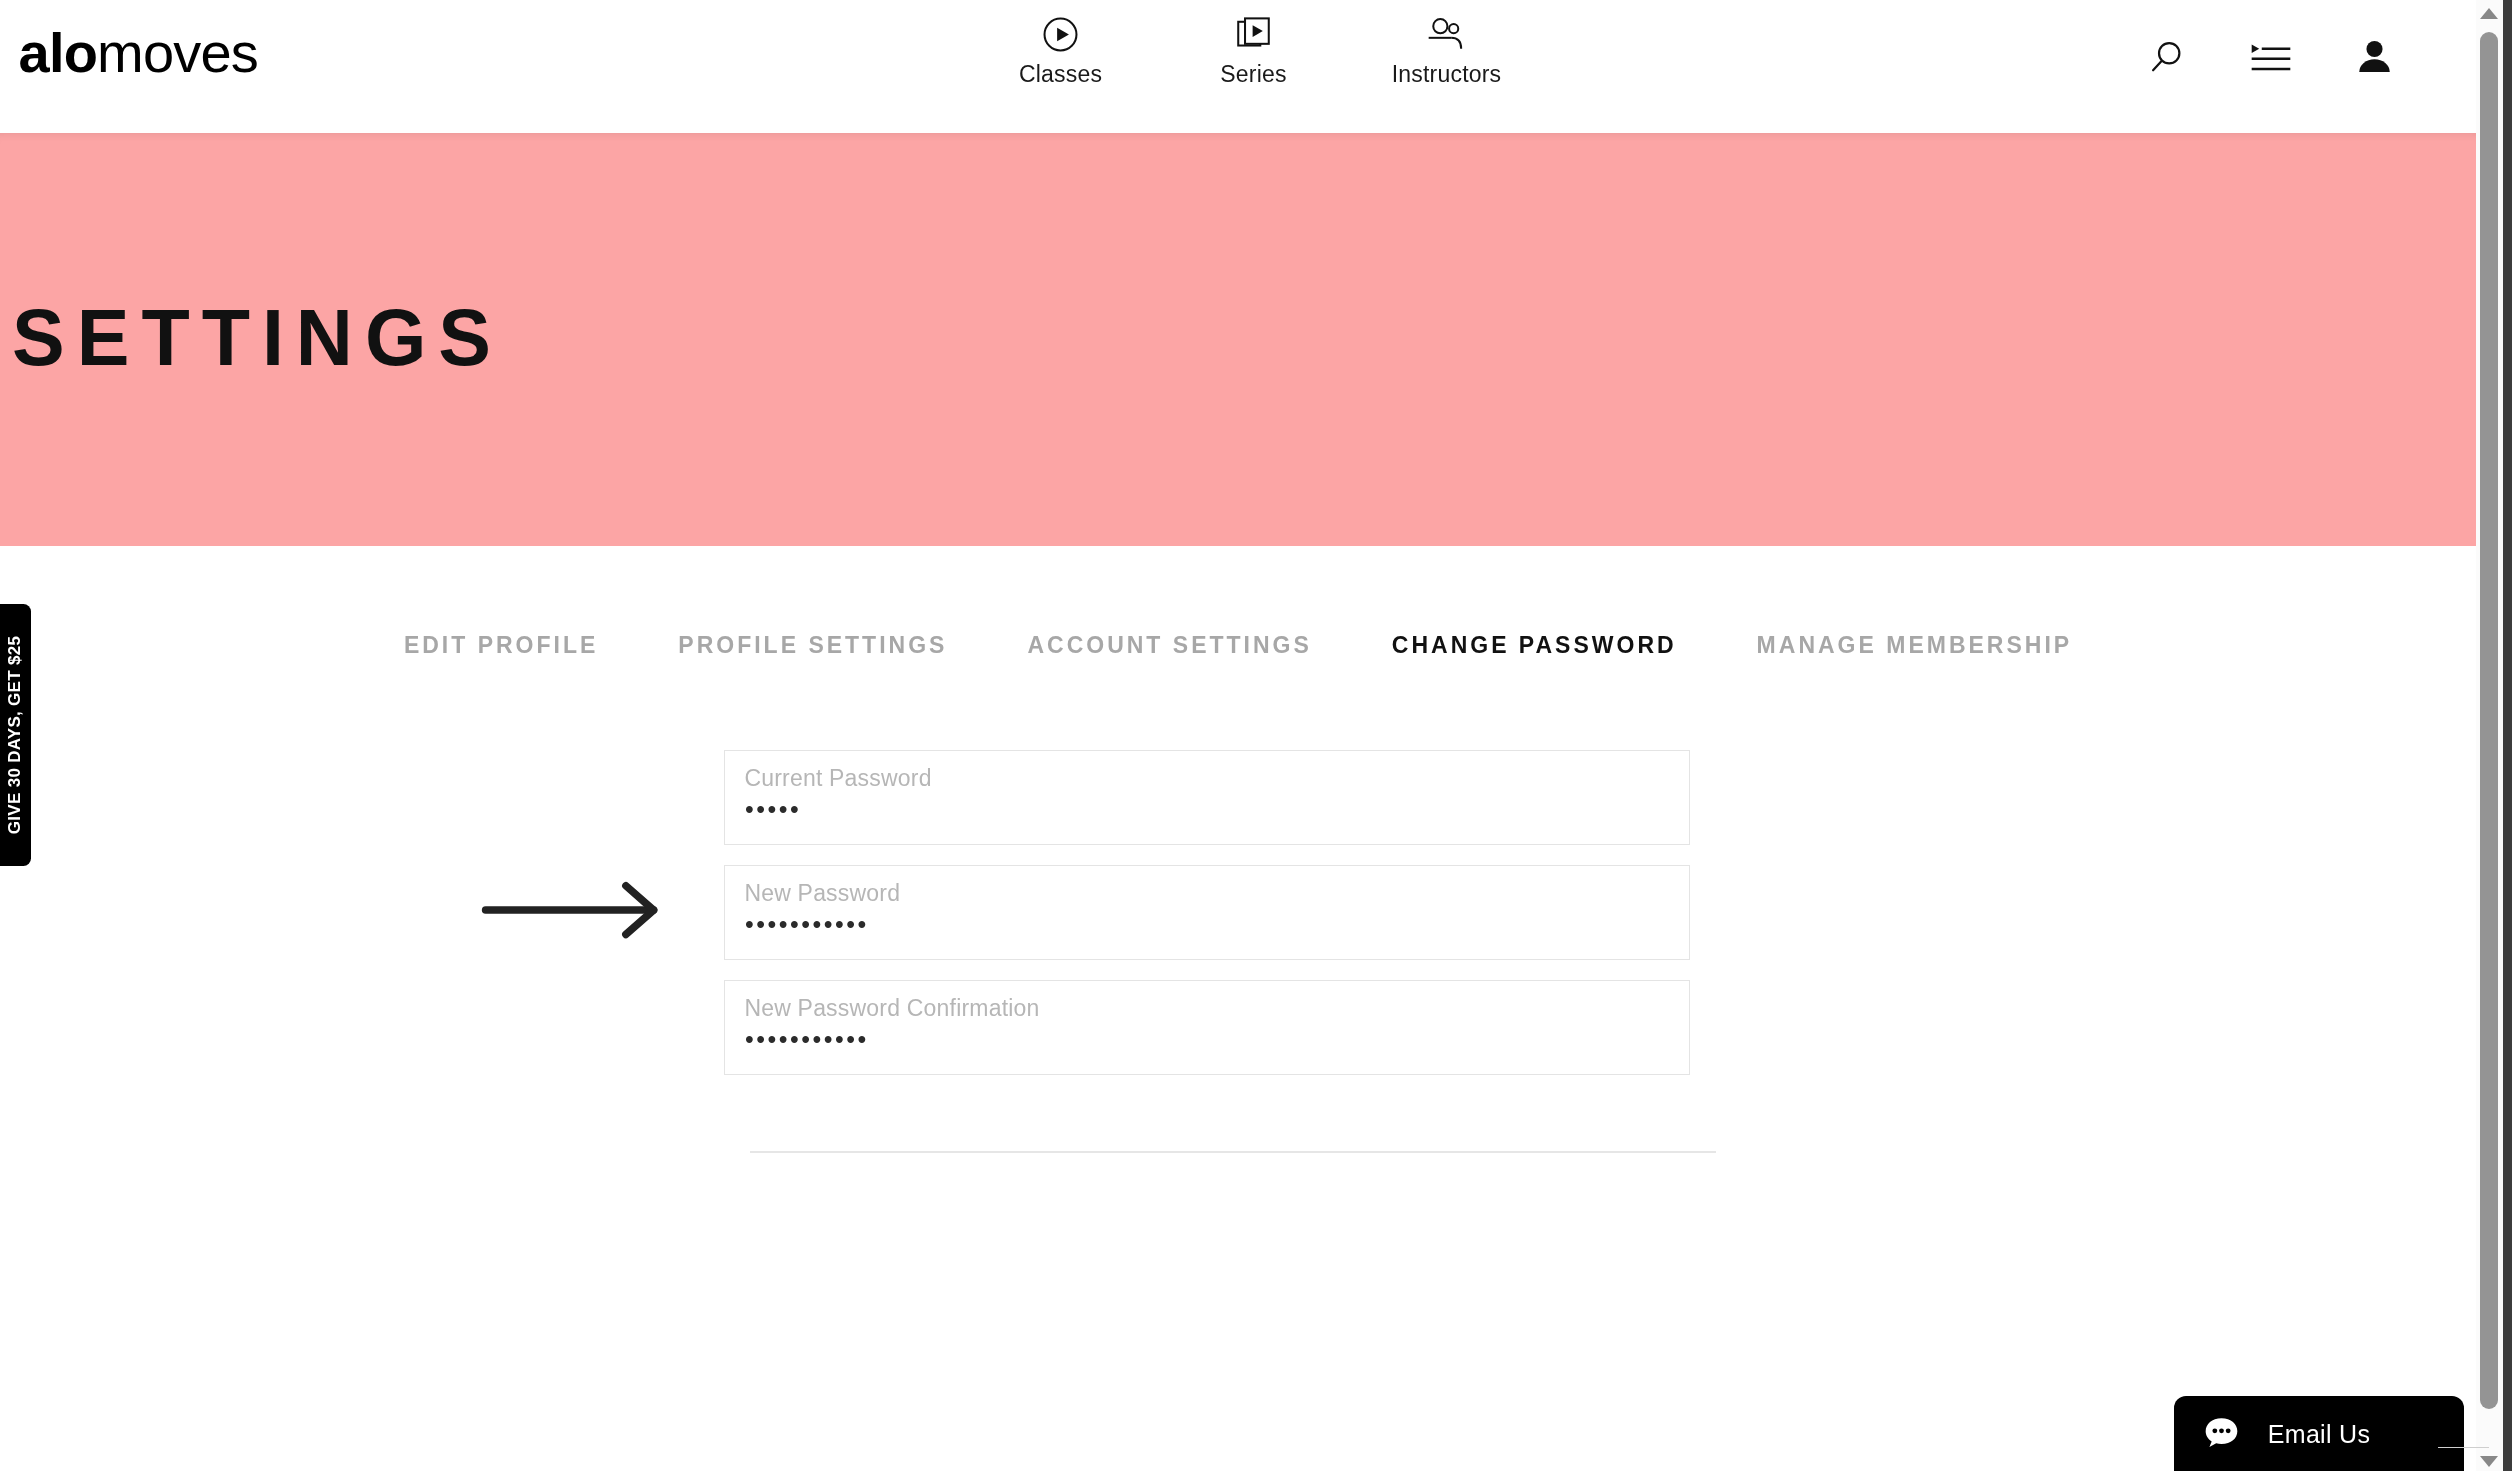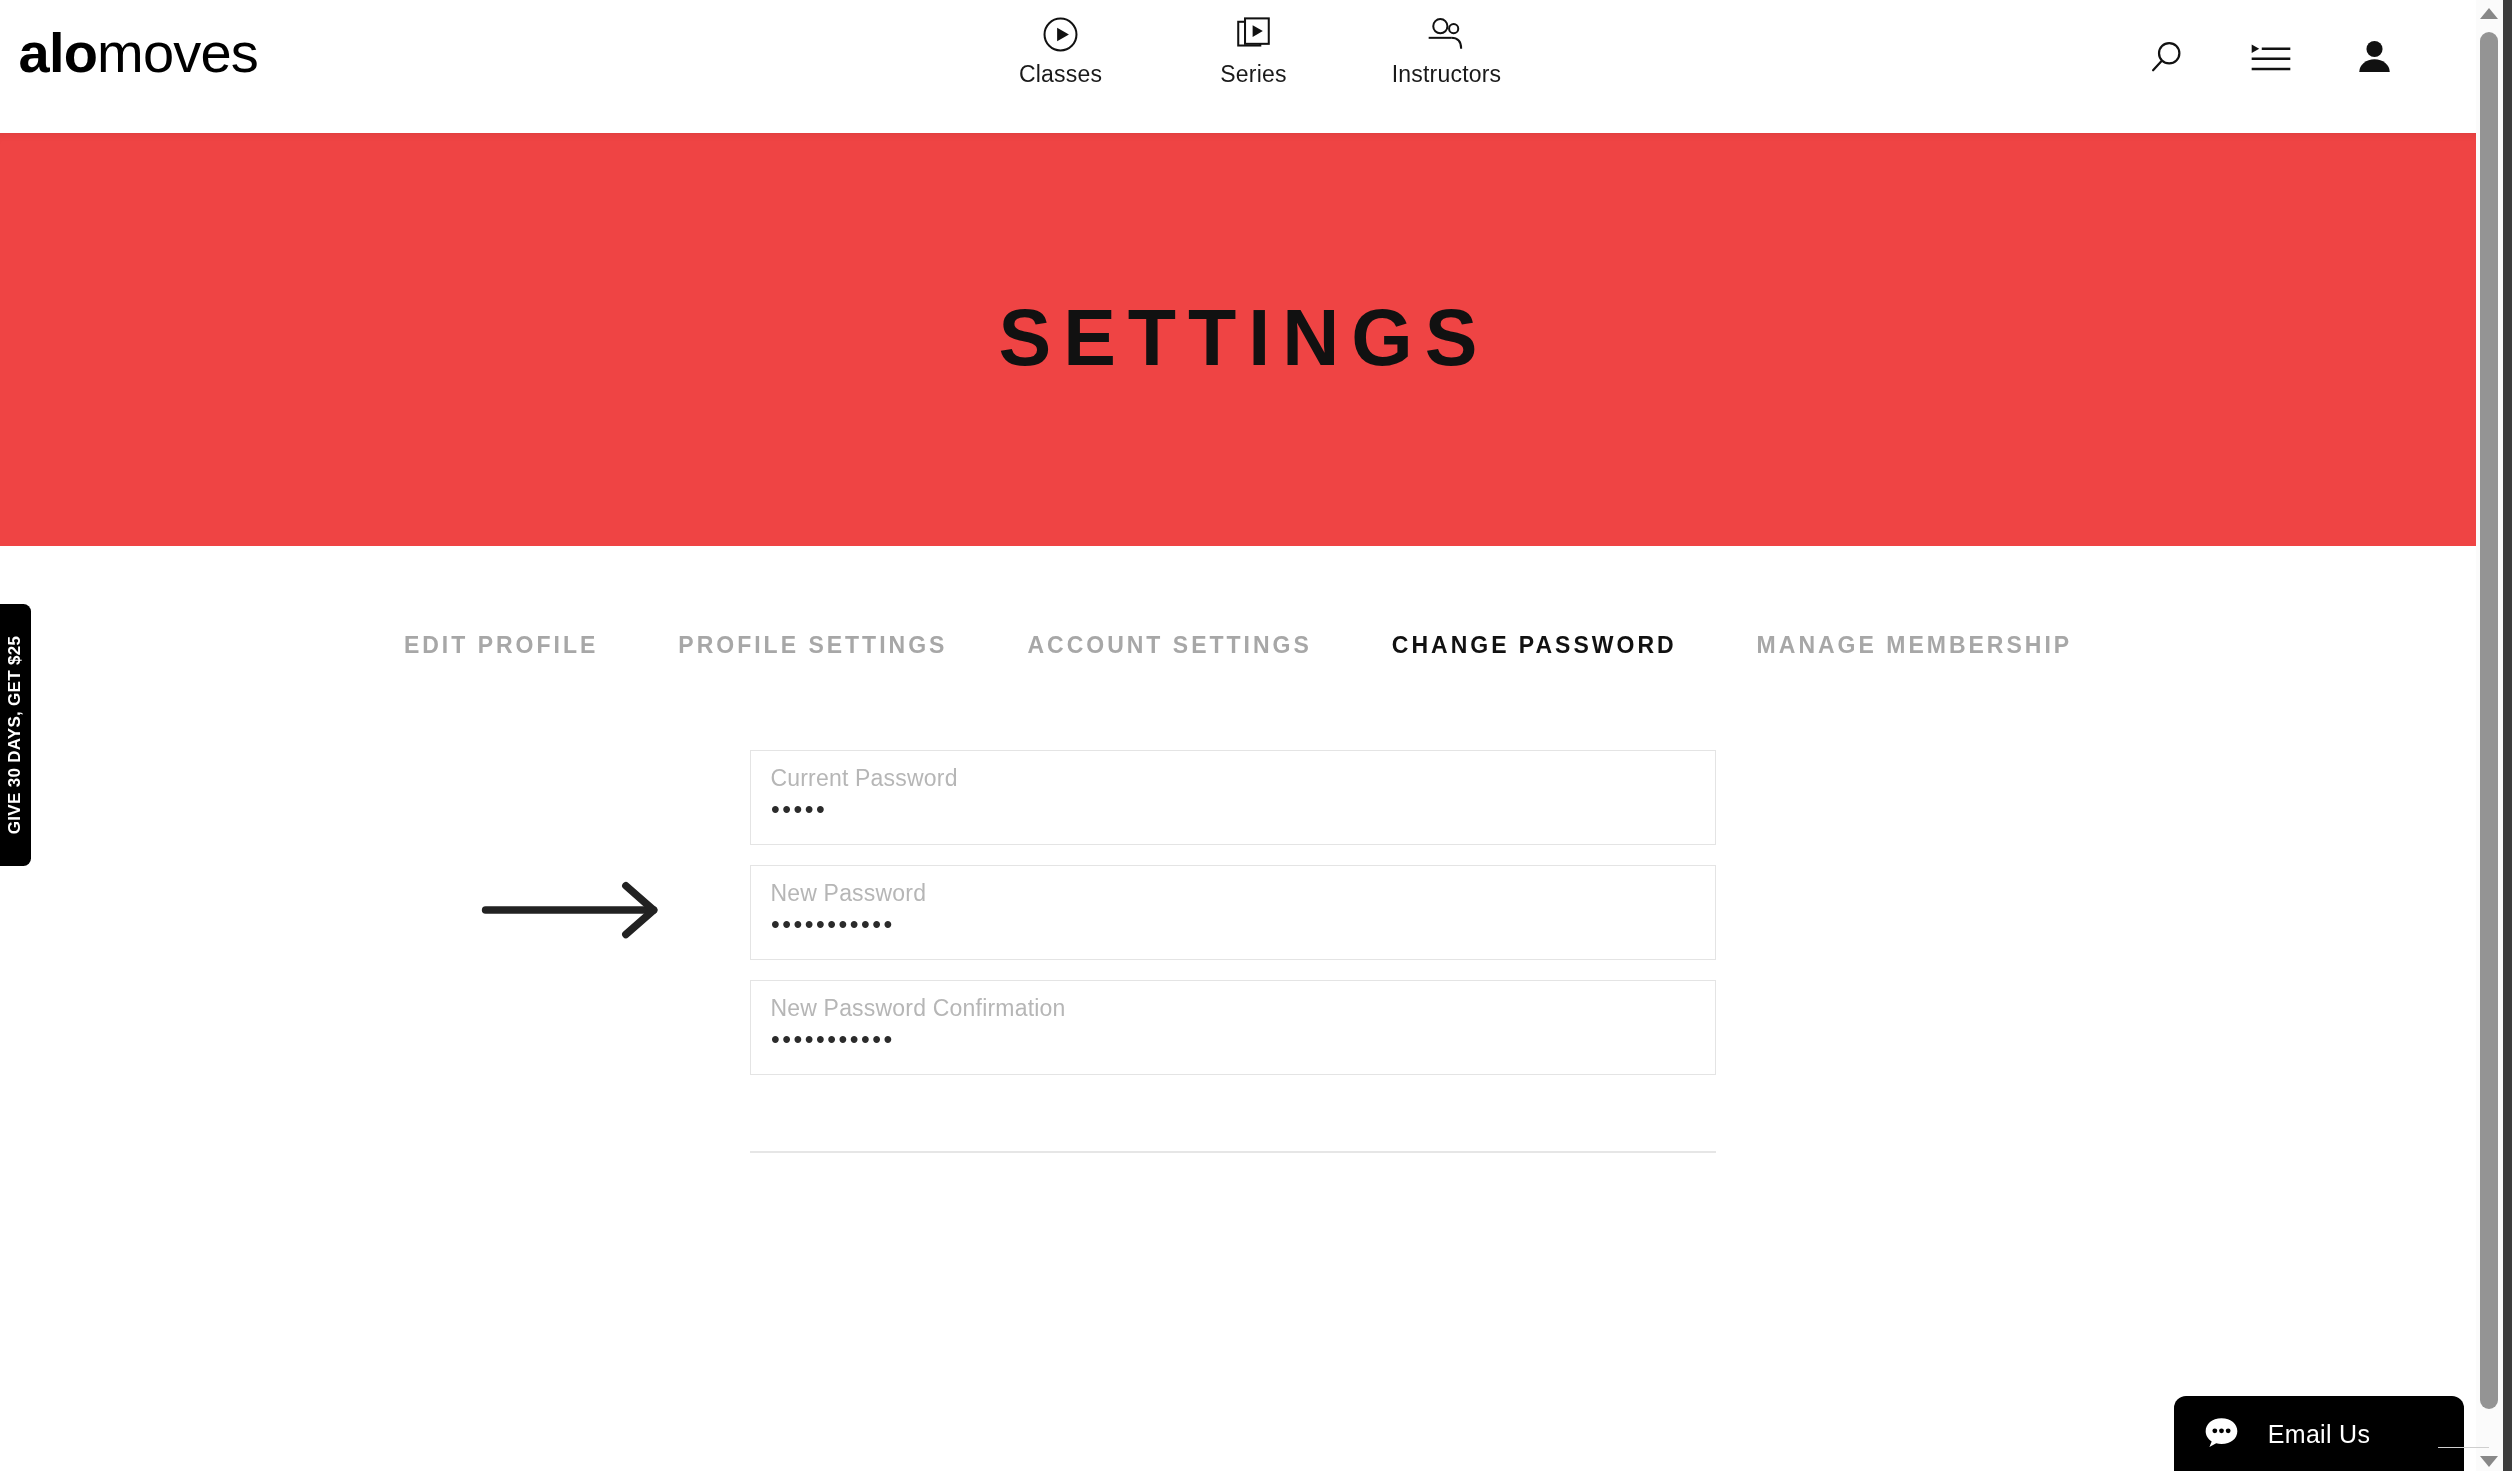--- a/index.html
+++ b/index.html
@@ -119,25 +119,25 @@
     gap: 63px;
   }
   .hdr-icon { cursor: pointer; display: flex; align-items: center; justify-content: center; }
 
   
   .hero {
     position: absolute;
     top: 133px; left: 0;
     width: 2476px;
     height: 413px;
-    background: #ef4444;
+    background: #fca5a5;
     box-shadow: inset 0 7.6px 8.4px -6.8px rgba(0,0,0,0.09);
     display: flex;
     align-items: center;
-    justify-content: center;
+    justify-content: flex-start;
   }
   .hero-title {
     font-size: 79px;
     font-weight: 700;
     letter-spacing: 12px;
     color: #111111;
     margin-left: 12px;
     margin-top: -3.4px;
   }
 
@@ -159,21 +159,21 @@
     cursor: pointer;
     white-space: nowrap;
     padding: 0 40px;
   }
   .tab.active { color: #111111; }
 
   
   .form-wrap {
     position: absolute;
     top: 750px;
-    left: 750px;
+    left: 724px;
     width: 966px;
   }
   .field {
     position: relative;
     width: 966px;
     height: 95px;
     border: 1.7px solid #e4e4e4;
     background: #ffffff;
     margin-bottom: 20px;
     cursor: text;

